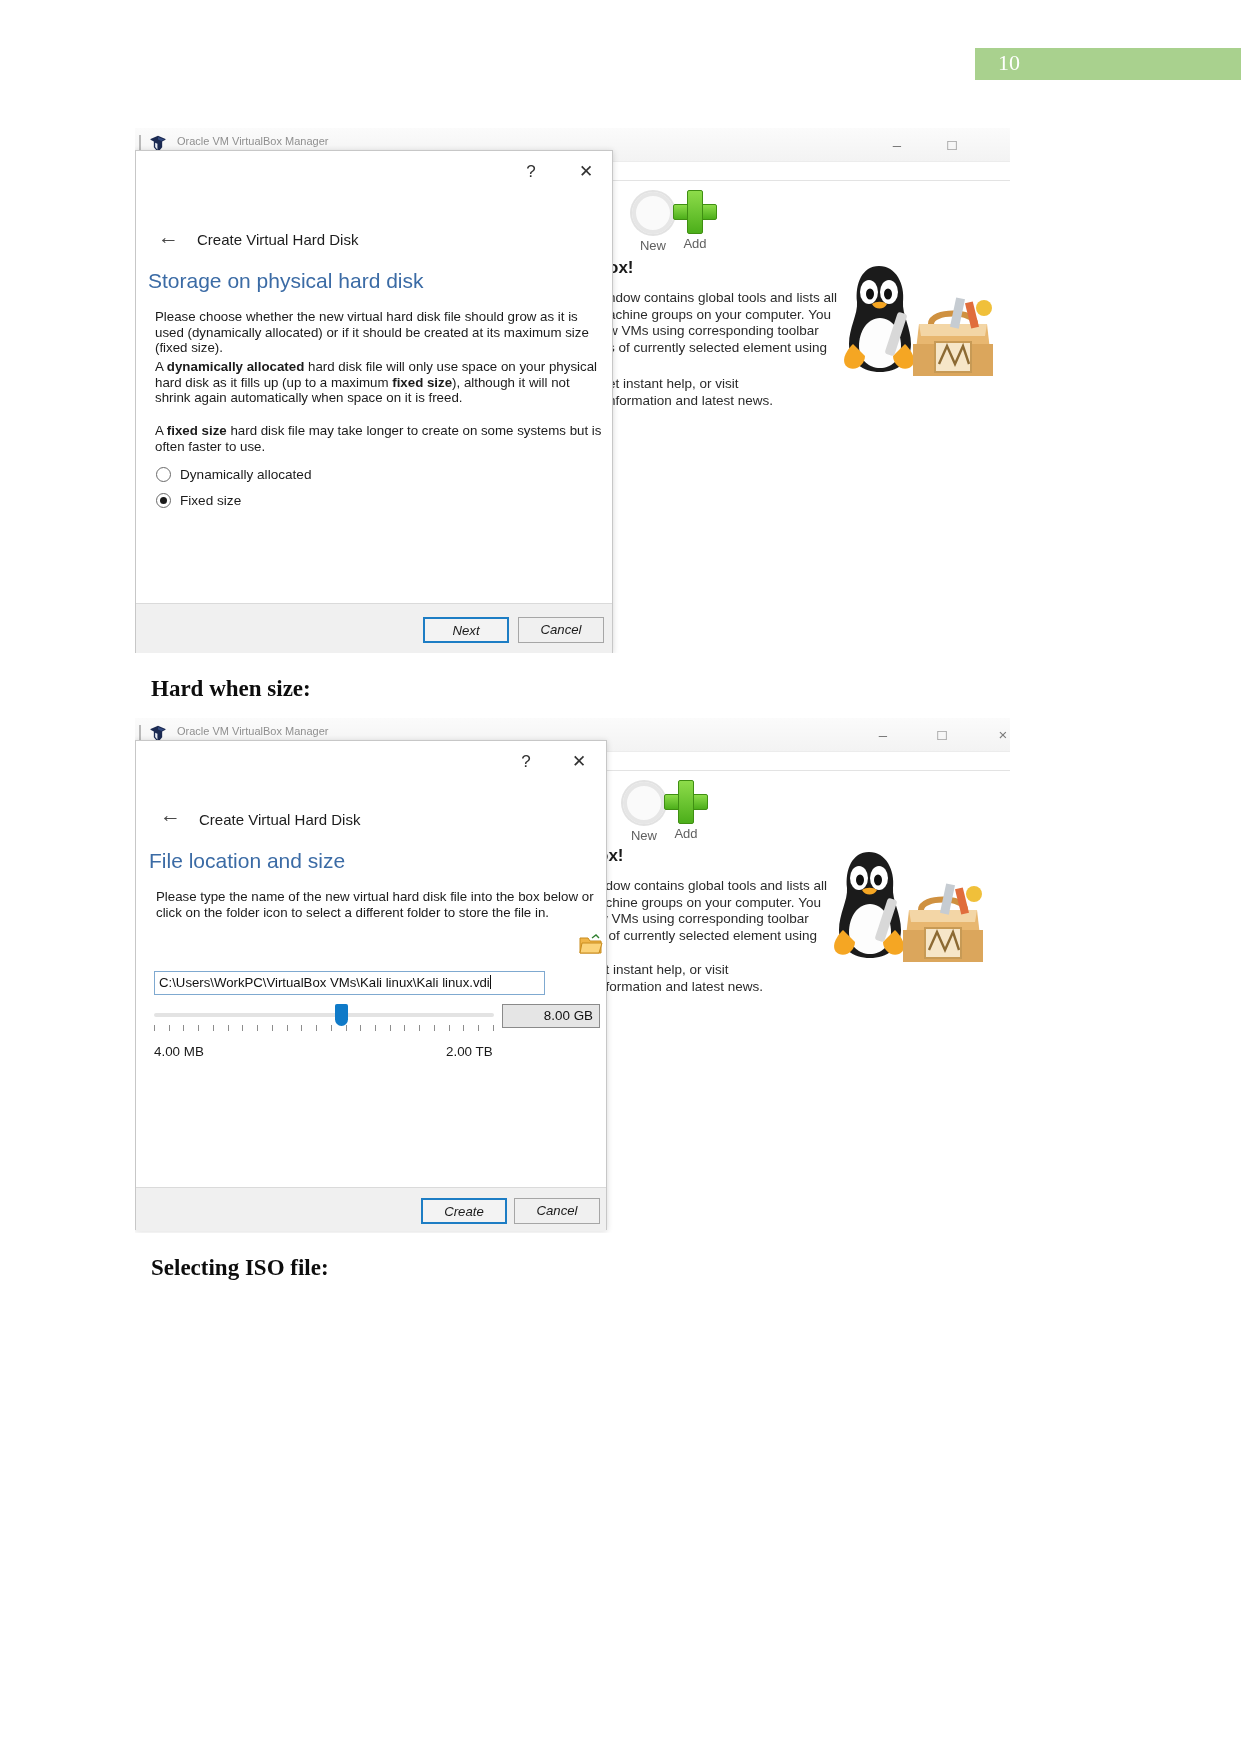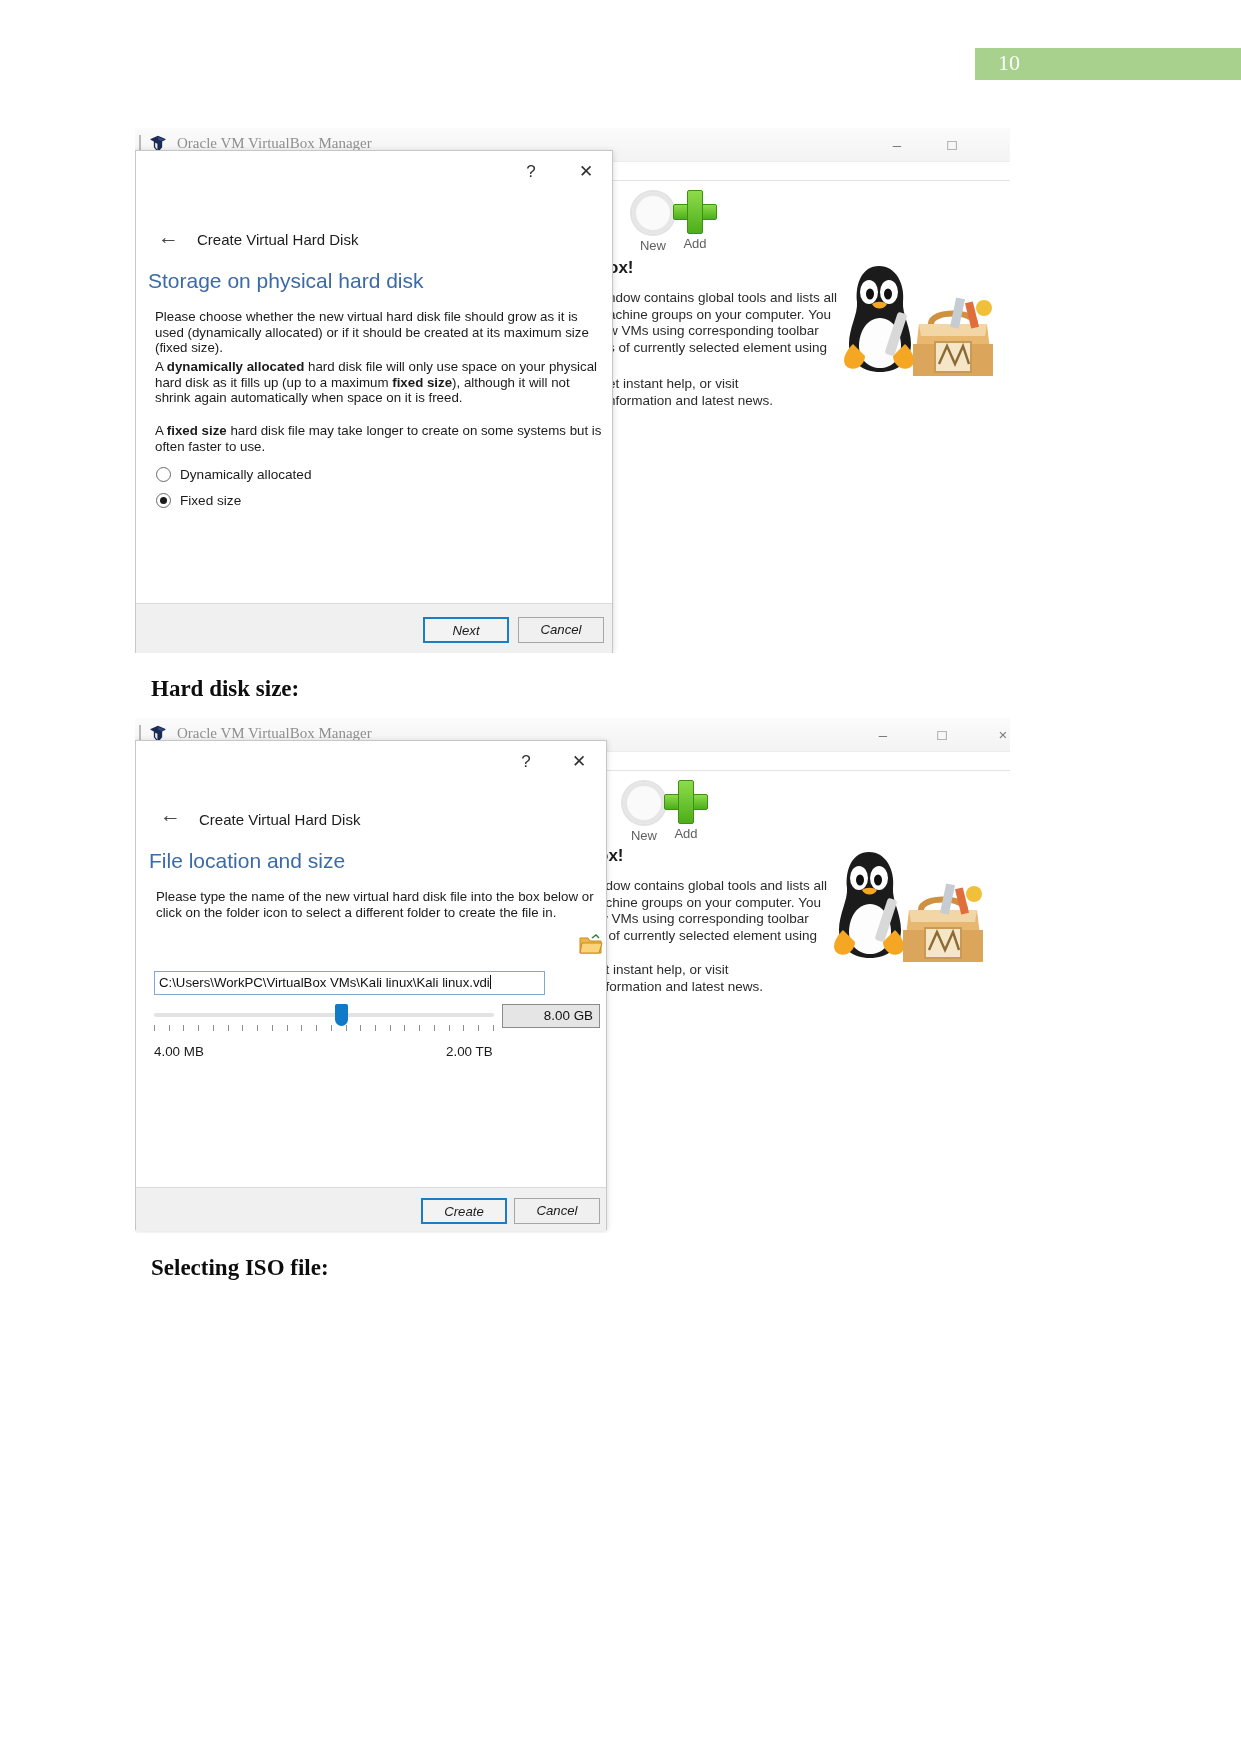--- a/index.html
+++ b/index.html
@@ -75,22 +75,22 @@
     background: #b9b9b9;
   }
   .vb-logo {
     position: absolute;
     left: 13px; top: 6px;
     width: 20px; height: 20px;
   }
   .vb-title-text {
     position: absolute;
     left: 42px; top: 7px;
-    font-family: Liberation Serif, serif;
-    font-size: 15px;
+    font-family: Liberation Sans, sans-serif;
+    font-size: 11px;
     color: #8f8f8f;
     white-space: nowrap;
   }
   .win-ctl {
     position: absolute;
     top: 4px;
     width: 34px; height: 26px;
     font-family: "Liberation Sans", sans-serif;
     font-size: 15px;
     color: #7a7a7a;
@@ -458,21 +458,21 @@
       <span class="radio checked"></span>
       <span class="radio-label">Fixed size</span>
     </div>
 
     <div class="wiz-footer" style="top:452px; height:51px;"></div>
     <div class="btn primary" style="left:287px; top:466px; width:86px;">Next</div>
     <div class="btn" style="left:382px; top:466px; width:86px;">Cancel</div>
   </div>
 </div>
 
-<div class="sec-caption" style="left:151px; top:676px;">Hard disk size:</div>
+<div class="sec-caption" style="left:151px; top:676px;">Hard when size:</div>
 
 <div class="shot" style="left:135px; top:718px; width:875px; height:515px;">
 
   <div class="vb-window">
     <div class="vb-titlebar">
       <div class="sep"></div>
       <svg class="vb-logo" viewBox="0 0 24 24">
         <path d="M12 2 L21 6 L21 7 L17 9 L17 16 L12 22 L7 16 L7 9 L3 7 L3 6 Z" fill="#1b2a52"></path>
         <path d="M12 3.6 L19.3 6.7 L16 8.3 L12 6.6 Z" fill="#33497f"></path>
         <path d="M8.6 10.6 L11.3 11.8 L11.3 19 L8.6 15.6 Z" fill="#e9eef7"></path>
@@ -538,21 +538,21 @@
   <div class="wiz" style="left:0px; top:22px; width:472px; height:490px;">
     <div class="wiz-topbar">
       <div class="wiz-help" style="left:375px;">?</div>
       <div class="wiz-close" style="left:428px;">✕</div>
     </div>
 
     <div class="wiz-back" style="left:24px; top:62px;">←</div>
     <div class="wiz-breadcrumb" style="left:63px; top:70px;">Create Virtual Hard Disk</div>
     <div class="wiz-h1" style="left:13px; top:108px;">File location and size</div>
 
-    <div class="wiz-p" style="left:20px; top:148px; width:440px;">Please type the name of the new virtual hard disk file into the box below or click on the folder icon to select a different folder to create the file in.</div>
+    <div class="wiz-p" style="left:20px; top:148px; width:440px;">Please type the name of the new virtual hard disk file into the box below or click on the folder icon to select a different folder to store the file in.</div>
 
     <div class="path-input" style="left:18px; top:192px; width:391px;margin-top:38px;">
       <span>C:\Users\WorkPC\VirtualBox VMs\Kali linux\Kali linux.vdi</span><span class="caret"></span>
     </div>
     <div class="folder-btn" style="left:443px; top:193px;">
       <svg viewBox="0 0 24 22" width="24" height="22">
         <path d="M1 4 H9 L11 7 H22 V19 H1 Z" fill="#f0b548" stroke="#c98c1e" stroke-width="1"></path>
         <path d="M3 9 H23 L20 19 H1 Z" fill="#fbd37a" stroke="#c98c1e" stroke-width="1"></path>
         <path d="M13 4 L17 1 L20 4" fill="none" stroke="#2f7f2f" stroke-width="1.4"></path>
       </svg>

